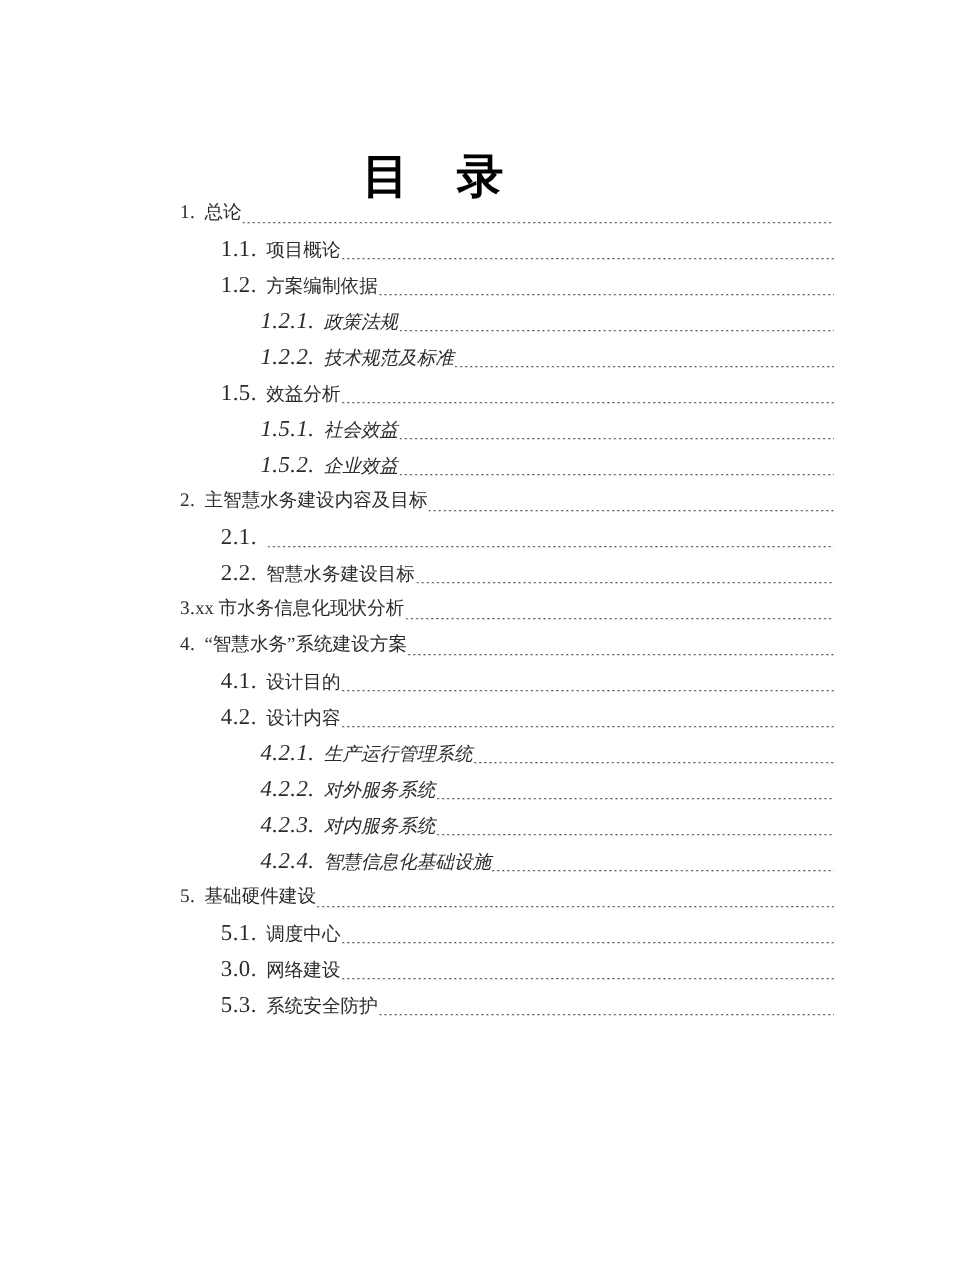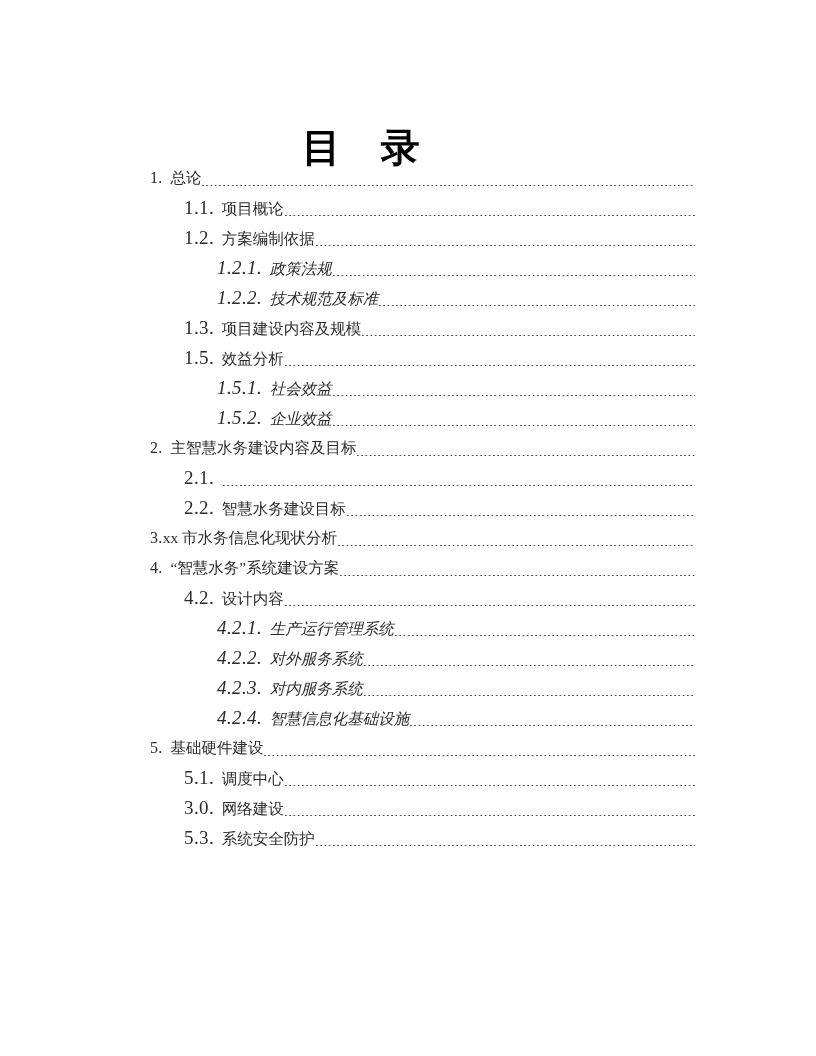--- a/index.html
+++ b/index.html
@@ -138,27 +138,20 @@
         <span class="tail"></span>
       </div>
       <div class="toc-entry lvl3">
         <span class="num">1.2.2.</span>
         <span class="label">  </span>
         <span class="label">技术规范及标准</span>
         <span class="leader"></span>
         <span class="tail"></span>
       </div>
       <div class="toc-entry lvl2">
-        <span class="num">1.3.</span>
-        <span class="label">  </span>
-        <span class="label">项目建设内容及规模</span>
-        <span class="leader"></span>
-        <span class="tail"></span>
-      </div>
-      <div class="toc-entry lvl2">
         <span class="num">1.5.</span>
         <span class="label">  </span>
         <span class="label">效益分析</span>
         <span class="leader"></span>
         <span class="tail"></span>
       </div>
       <div class="toc-entry lvl3">
         <span class="num">1.5.1.</span>
         <span class="label">  </span>
         <span class="label">社会效益</span>
@@ -200,20 +193,27 @@
         <span class="tail"></span>
       </div>
       <div class="toc-entry lvl1">
         <span class="num">4.</span>
         <span class="label">  </span>
         <span class="label">“智慧水务”系统建设方案</span>
         <span class="leader"></span>
         <span class="tail"></span>
       </div>
       <div class="toc-entry lvl2">
+        <span class="num">4.1.</span>
+        <span class="label">  </span>
+        <span class="label">设计目的</span>
+        <span class="leader"></span>
+        <span class="tail"></span>
+      </div>
+      <div class="toc-entry lvl2">
         <span class="num">4.2.</span>
         <span class="label">  </span>
         <span class="label">设计内容</span>
         <span class="leader"></span>
         <span class="tail"></span>
       </div>
       <div class="toc-entry lvl3">
         <span class="num">4.2.1.</span>
         <span class="label">  </span>
         <span class="label">生产运行管理系统</span>

